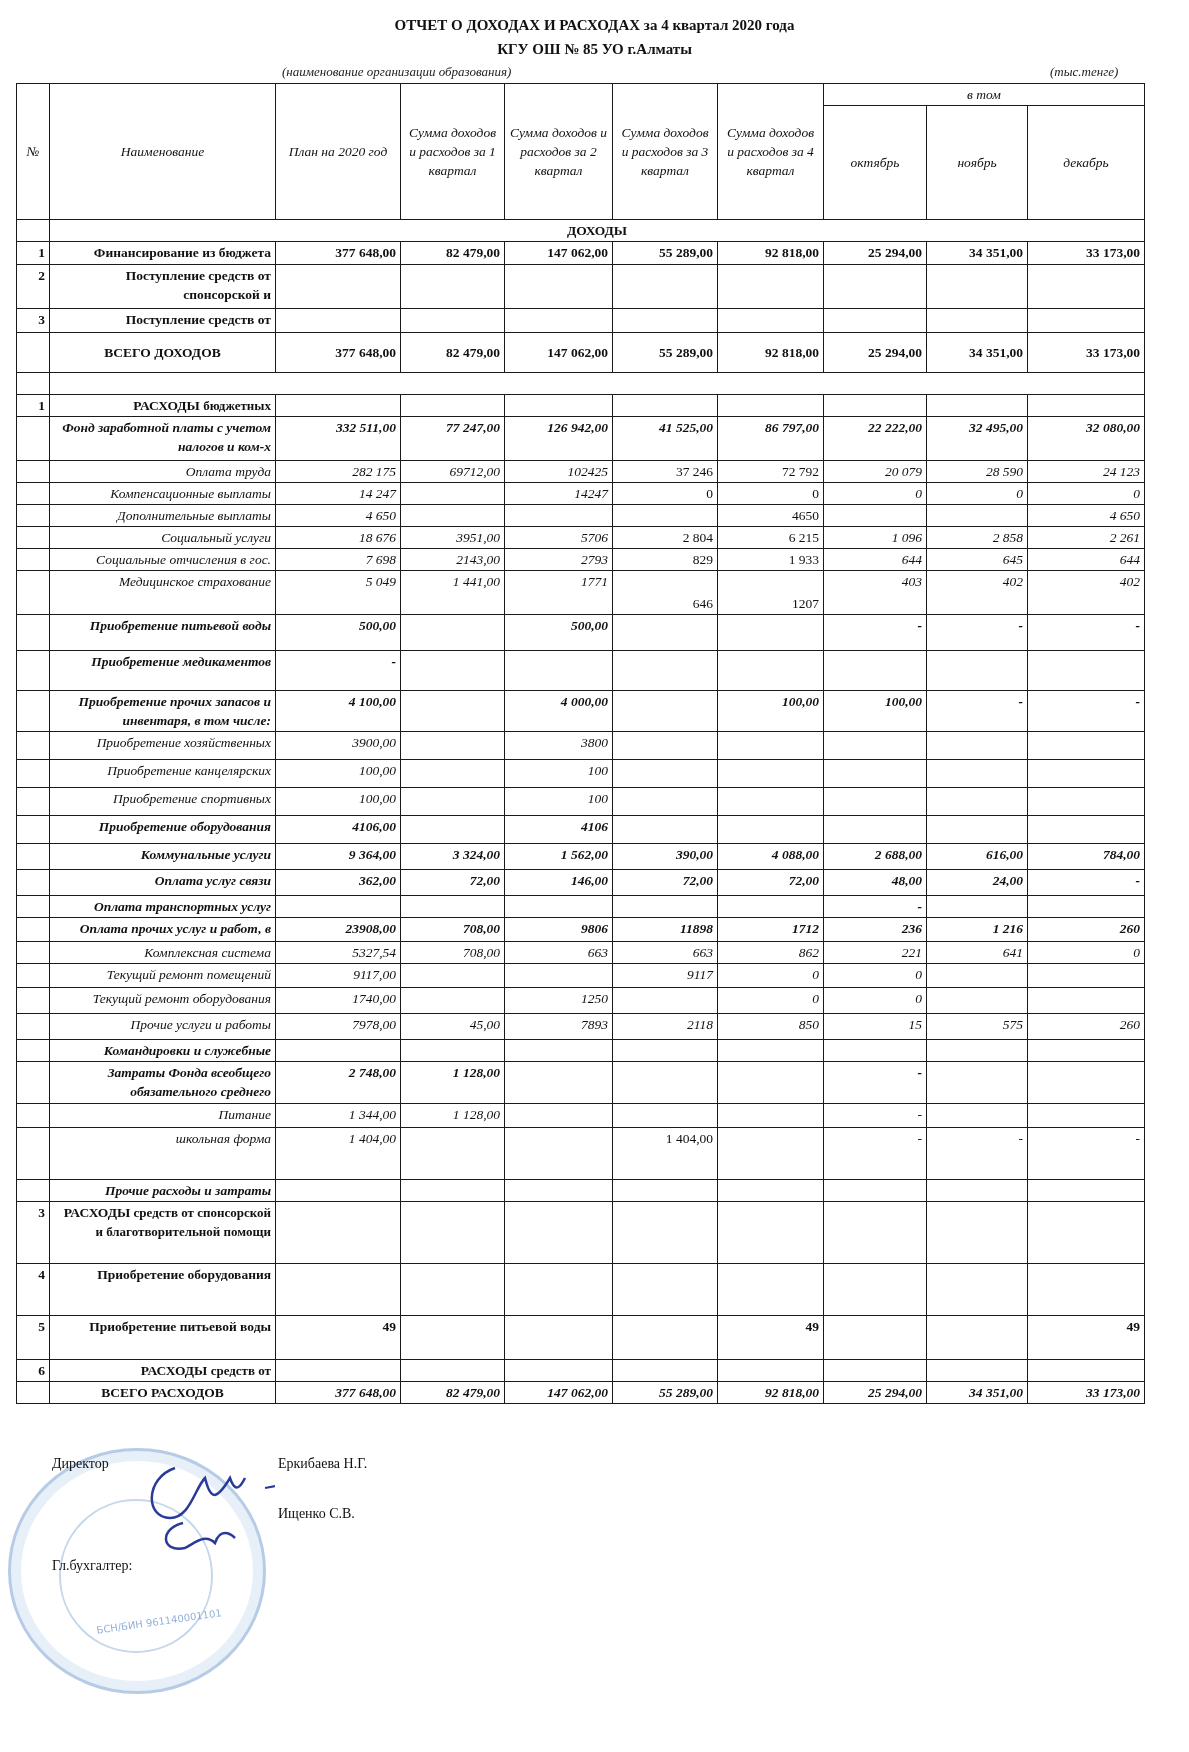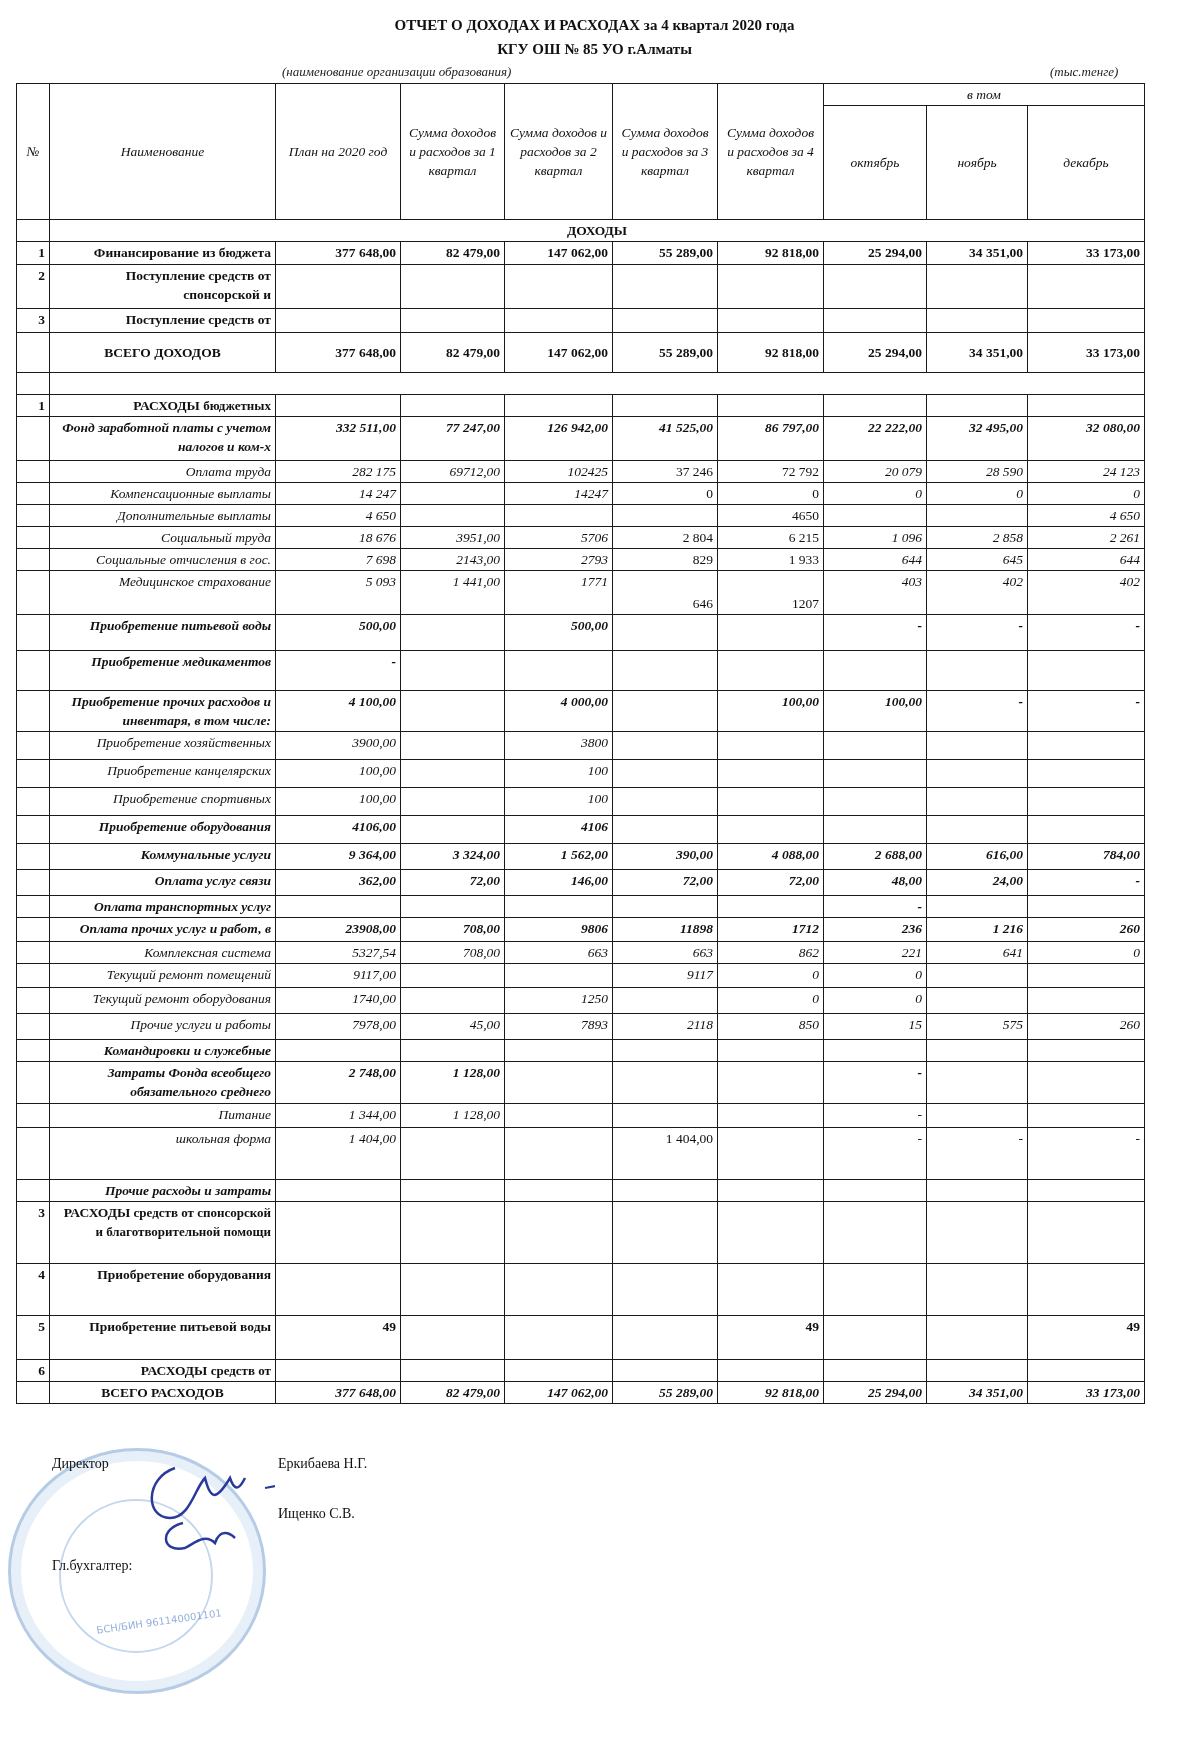--- a/index.html
+++ b/index.html
@@ -191,21 +191,21 @@
         <td class="v"></td>
         <td class="v"></td>
         <td class="v up"></td>
         <td class="v up">4650</td>
         <td class="v"></td>
         <td class="v"></td>
         <td class="v">4 650</td>
       </tr>
       <tr class="it" style="height: 22px;">
         <td class="no"></td>
-        <td class="name">Социальный труда</td>
+        <td class="name">Социальный услуги</td>
         <td class="v">18 676</td>
         <td class="v">3951,00</td>
         <td class="v">5706</td>
         <td class="v up">2 804</td>
         <td class="v up">6 215</td>
         <td class="v">1 096</td>
         <td class="v">2 858</td>
         <td class="v">2 261</td>
       </tr>
       <tr class="it" style="height: 22px;">
@@ -216,21 +216,21 @@
         <td class="v">2793</td>
         <td class="v up">829</td>
         <td class="v up">1 933</td>
         <td class="v">644</td>
         <td class="v">645</td>
         <td class="v">644</td>
       </tr>
       <tr class="it" style="height: 44px;">
         <td class="no"></td>
         <td class="name">Медицинское страхование</td>
-        <td class="v">5 093</td>
+        <td class="v">5 049</td>
         <td class="v">1 441,00</td>
         <td class="v">1771</td>
         <td class="v valign-bottom up">646</td>
         <td class="v valign-bottom up">1207</td>
         <td class="v">403</td>
         <td class="v">402</td>
         <td class="v">402</td>
       </tr>
       <tr class="bi" style="height: 36px;">
         <td class="no"></td>
@@ -251,21 +251,21 @@
         <td class="v"></td>
         <td class="v"></td>
         <td class="v"></td>
         <td class="v"></td>
         <td class="v"></td>
         <td class="v"></td>
         <td class="v"></td>
       </tr>
       <tr class="bi" style="height: 40px;">
         <td class="no"></td>
-        <td class="name">Приобретение прочих расходов и инвентаря, в том числе:</td>
+        <td class="name">Приобретение прочих запасов и инвентаря, в том числе:</td>
         <td class="v">4 100,00</td>
         <td class="v"></td>
         <td class="v">4 000,00</td>
         <td class="v"></td>
         <td class="v">100,00</td>
         <td class="v">100,00</td>
         <td class="v">-</td>
         <td class="v">-</td>
       </tr>
       <tr class="it" style="height: 28px;">

